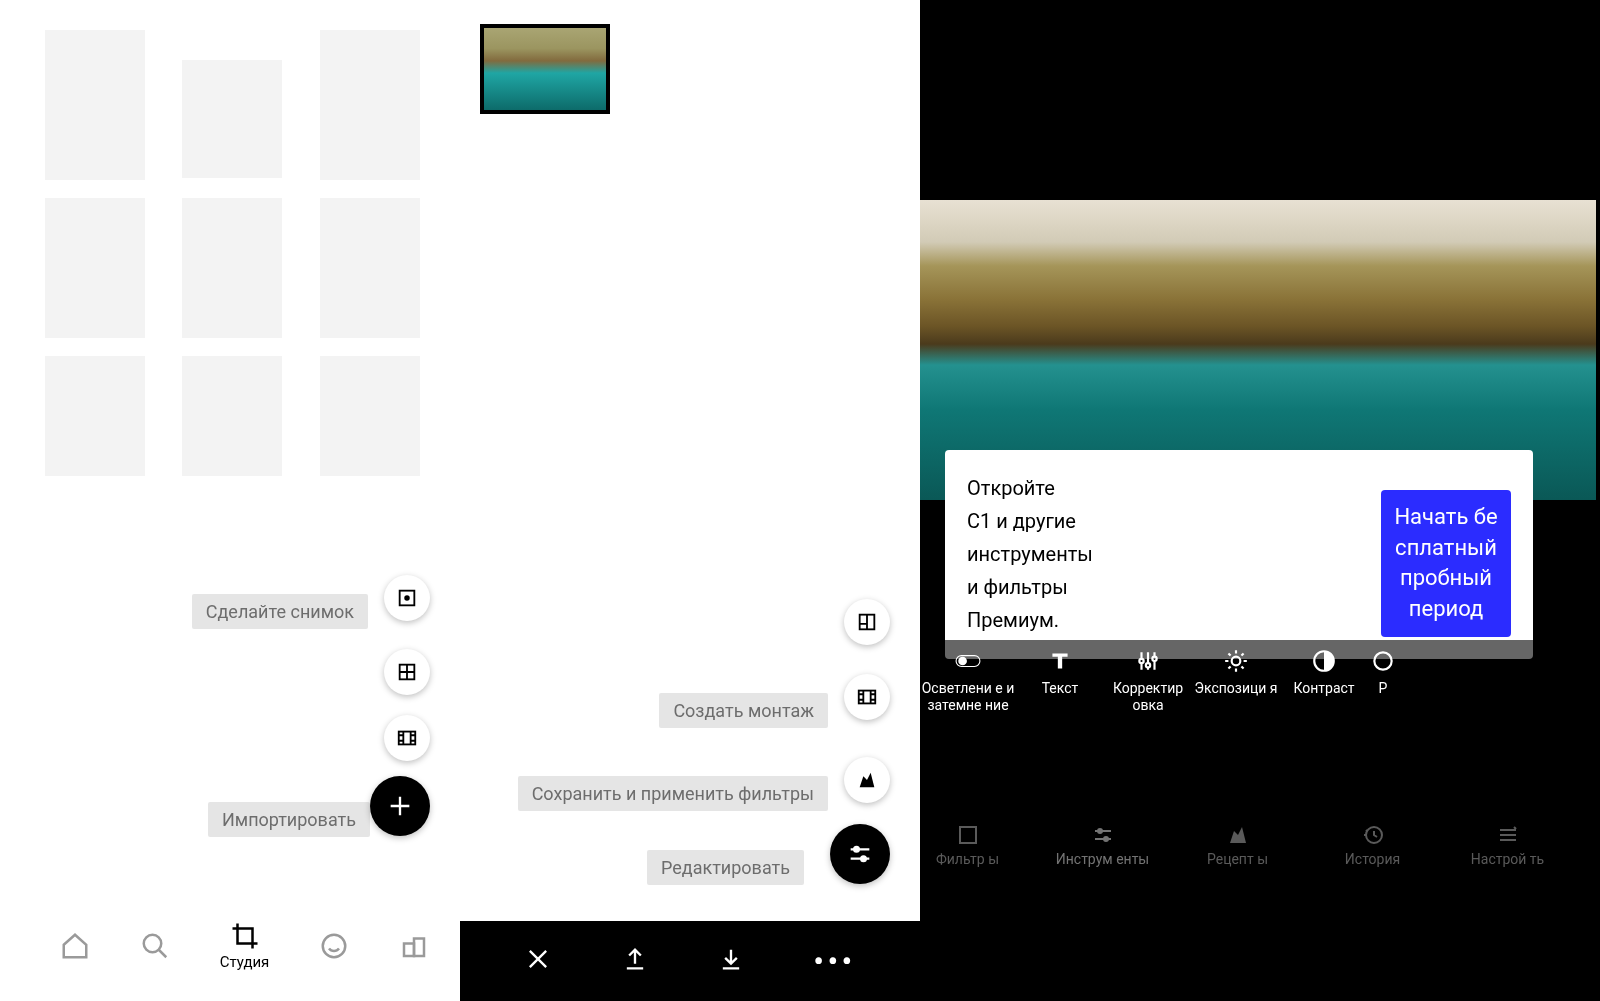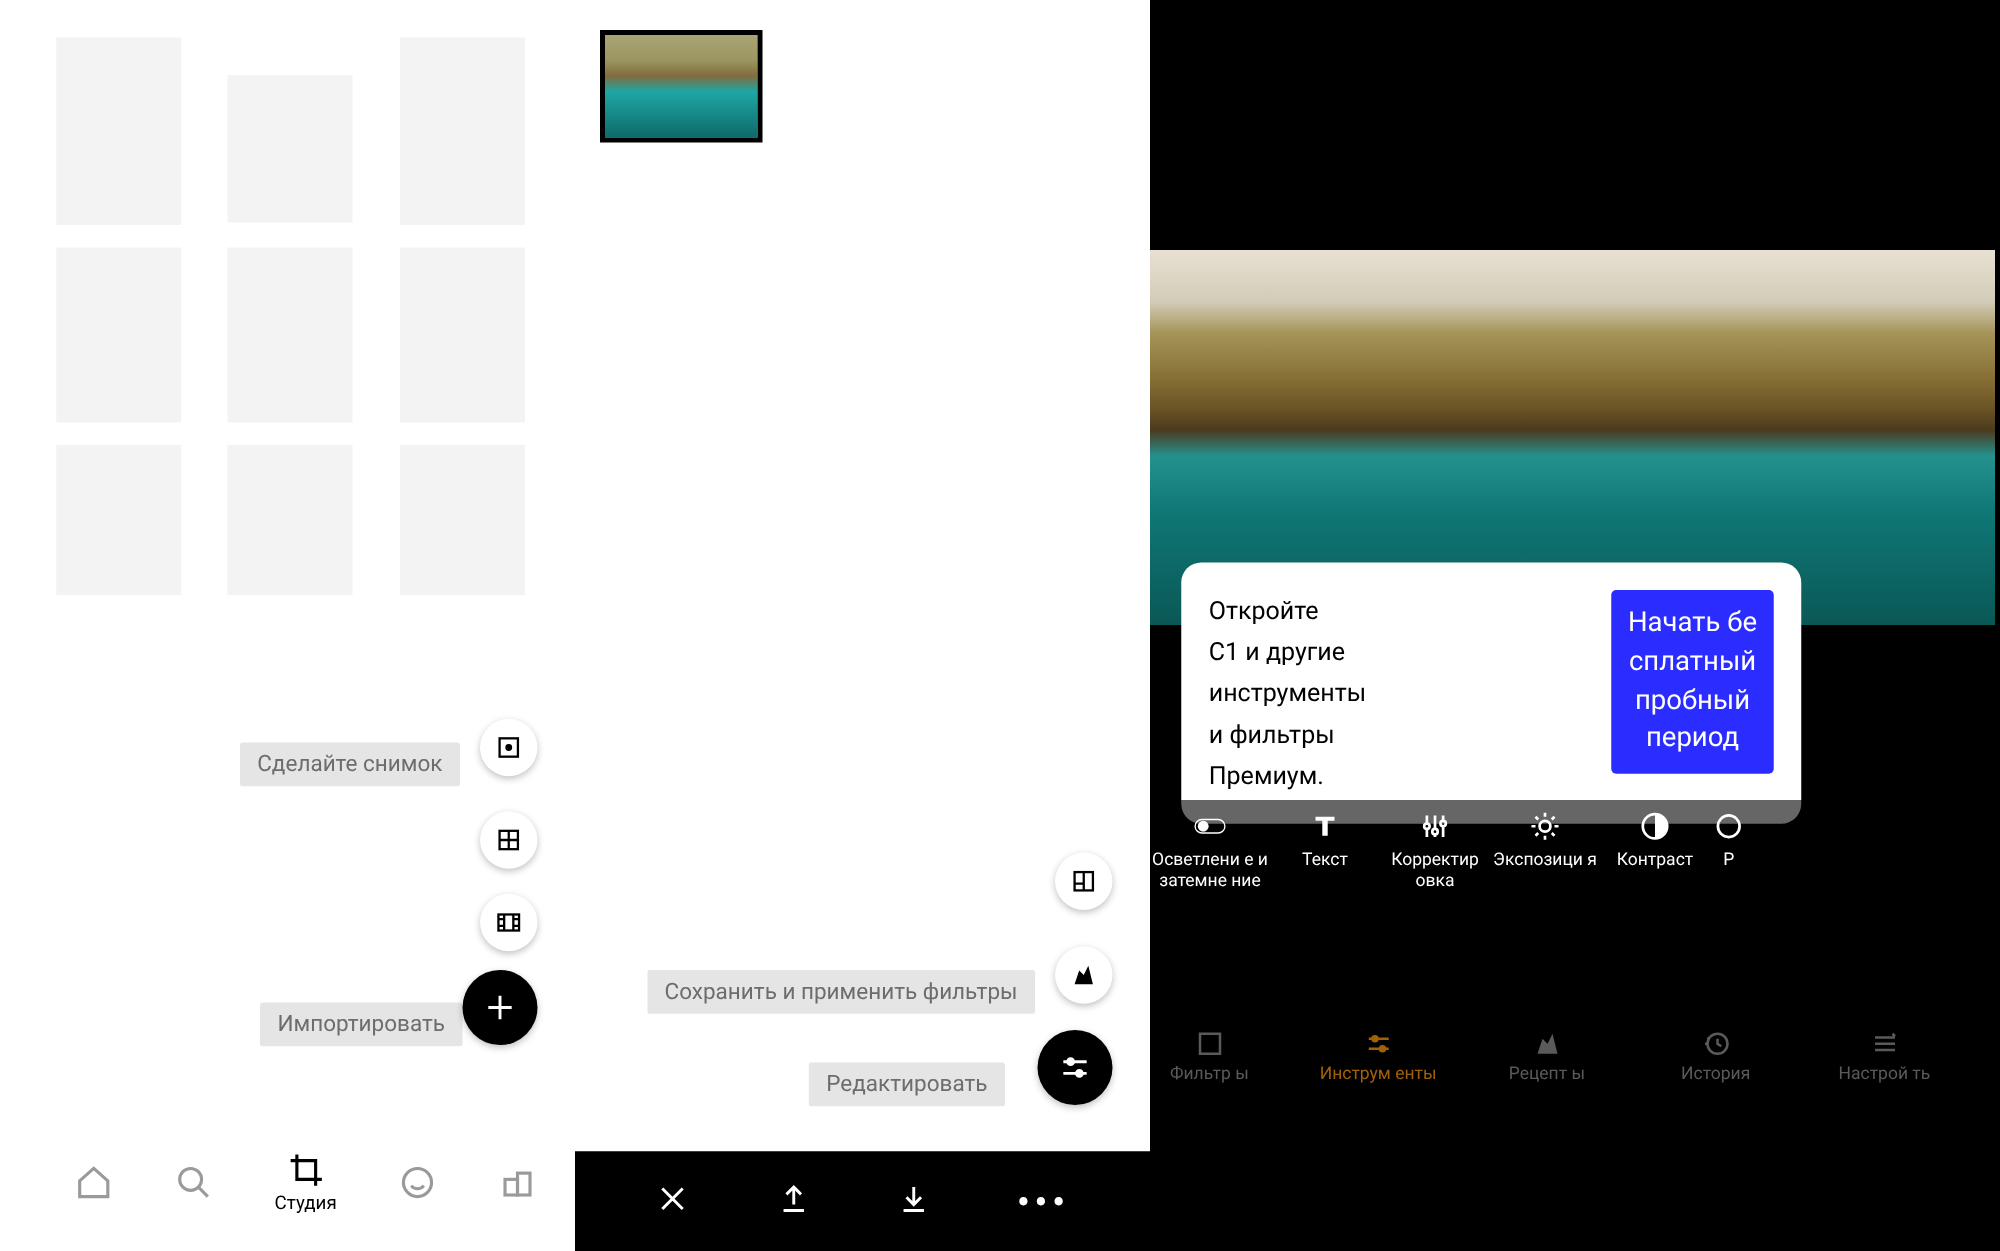--- a/index.html
+++ b/index.html
@@ -153,27 +153,27 @@
       #e8e1d3 0%, #d2cbb6 14%,
       #a59559 22%, #8a7338 33%,
       #6c5526 42%, #4b3a1c 48%,
       #24918f 55%, #0f7775 70%,
       #0a5856 100%);
   }
   .popup {
     position: absolute;
     top: 450px;
     left: 25px;
-    width: 496px;
+    width: 588px;
     background: #fff;
-    border-radius: 16px;
+    border-radius: 4px;
     padding: 22px;
     display: flex;
     gap: 18px;
-    align-items: flex-start;
+    align-items: flex-end;
   }
   .popup .msg {
     color: #000;
     font-size: 20px;
     line-height: 1.65;
     flex: 1;
   }
   .popup .cta {
     background: #2b2cff;
     color: #fff;
@@ -227,21 +227,21 @@
     width: 95px;
     display: flex;
     flex-direction: column;
     align-items: center;
     gap: 4px;
     color: #5a5a5a;
     font-size: 14px;
     text-align: center;
     line-height: 1.15;
   }
-  .bn3-item.active { color: #a16207; }
+  .bn3-item.active { color: #737373; }
   .bn3-item svg { width: 24px; height: 24px; }
 </style>
 </head>
 <body>
 
 <div class="screen screen1">
 
   <div class="grid">
     <div class="cell"></div>
     <div class="cell"></div>
@@ -327,20 +327,29 @@
 <div class="screen screen2">
 
   <div class="thumb"></div>
 
   <div class="fab-col s2-fab">
     <div class="fab-row">
       <div class="circ">
         <svg viewBox="0 0 24 24" fill="none" stroke="#000" stroke-width="2">
             <rect x="4" y="4" width="16" height="16"></rect>
             <path d="M12 4v16M4 14h8"></path>
+          </svg>
+      </div>
+    </div>
+    <div class="fab-row">
+      <span class="pill">Создать монтаж</span>
+      <div class="circ">
+        <svg viewBox="0 0 24 24" fill="none" stroke="#000" stroke-width="2">
+            <rect x="3" y="5" width="18" height="14"></rect>
+            <path d="M8 5v14M16 5v14M3 9h5M3 15h5M16 9h5M16 15h5"></path>
           </svg>
       </div>
     </div>
     <div class="fab-row">
       <span class="pill">Сохранить и применить фильтры</span>
       <div class="circ">
         <svg viewBox="0 0 24 24" fill="#000">
             <path d="M4 20l4-12 4 4 4-8 4 16z"></path>
           </svg>
       </div>

